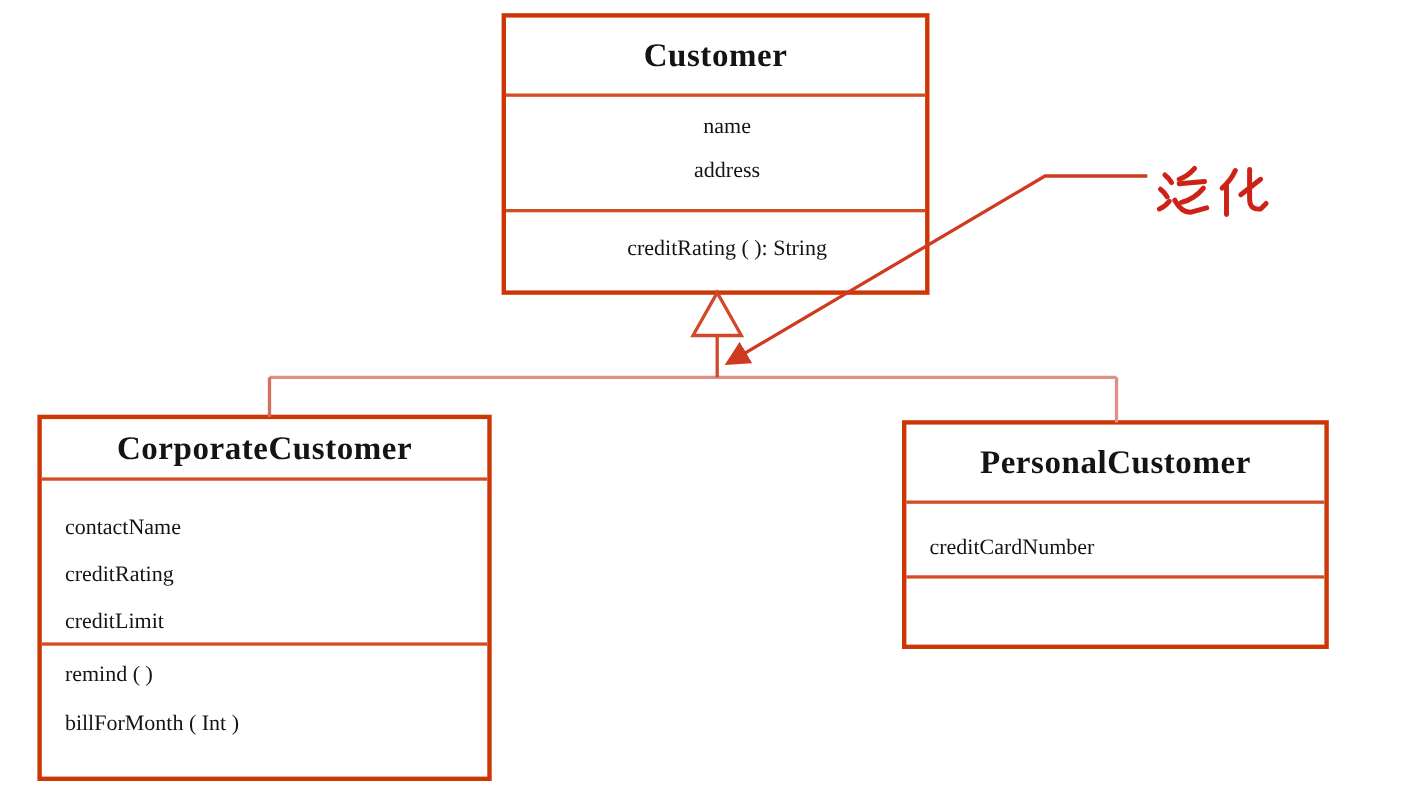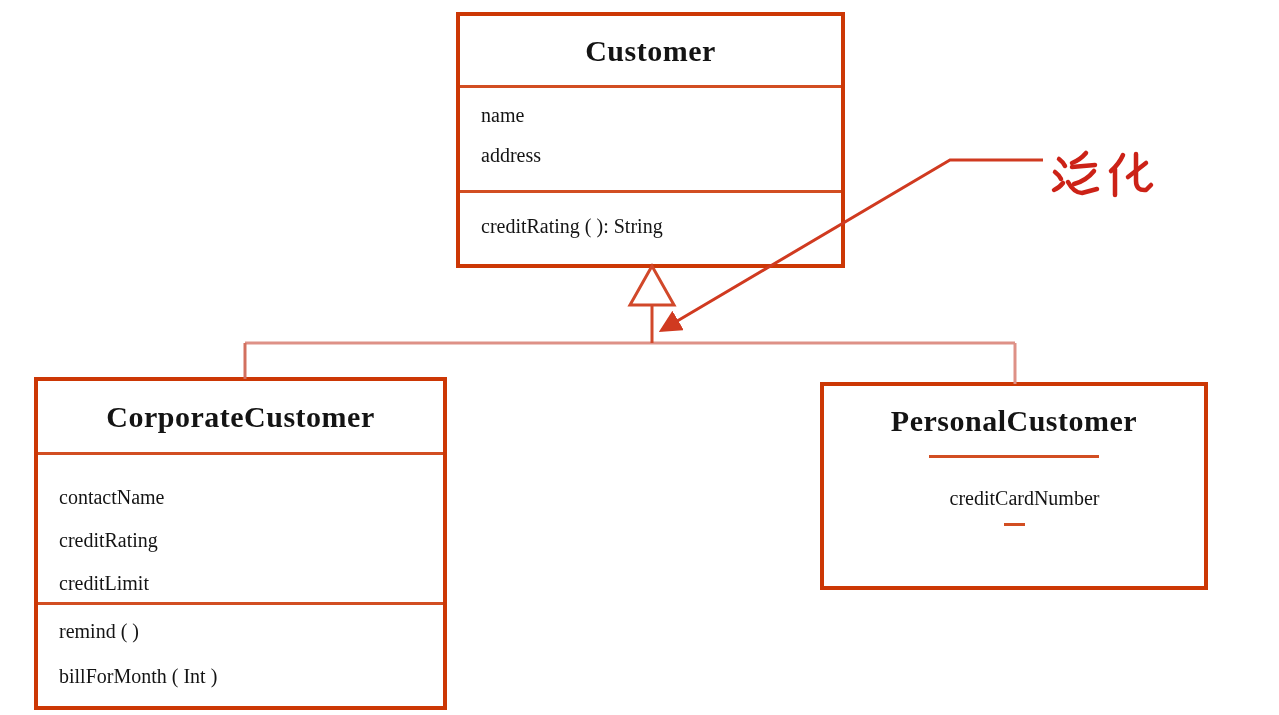--- a/index.html
+++ b/index.html
@@ -37,21 +37,21 @@
     padding-left: 21px;
     font-size: 20px;
   }
   .compartment.ops { flex: 1 1 auto; }
   .member { white-space: pre; }
 
   
   .customer       .title { height: 69px; }
   .customer       .attrs { height: 105px; padding-top: 7px;  line-height: 40px; }
   .customer       .ops   { padding-top: 13px; line-height: 40px; }
-  .corporate      .title { height: 71px; }
+  .corporate      .title { height: 53px; }
   .corporate      .attrs { height: 150px; padding-top: 21px;  line-height: 43px; }
   .corporate      .ops   { padding-top: 4px;  line-height: 45px; }
   .personal       .title { height: 69px; }
   .personal       .attrs { height: 68px;  padding-top: 18px;  line-height: 44px; }
   .personal       .ops   { padding-top: 4px;  line-height: 44px; }
 
   
   .connector-layer {
     position: absolute;
     left: 0; top: 0;
@@ -65,21 +65,21 @@
   .leader-line   { stroke: var(--leader);    stroke-width: 3; fill: none; }
   .leader-head   { fill: var(--leader); }
   .hanzi-stroke  { stroke: var(--annotation); stroke-width: 4.5; fill: none;
                    stroke-linecap: round; stroke-linejoin: round; }
 </style>
 </head>
 <body>
 
 <div class="stage">
 
-  <div class="uml-class customer" style="left:456px; top:12px; width:389px; height:256px;">
+  <div class="uml-class customer" style="left:456px; top:12px; width:389px; height:256px;text-align:center;">
     <div class="compartment title">Customer</div>
     <div class="compartment attrs">
       <div class="member">name</div>
       <div class="member">address</div>
     </div>
     <div class="compartment ops">
       <div class="member">creditRating ( ): String</div>
     </div>
   </div>
 
@@ -89,21 +89,21 @@
       <div class="member">contactName</div>
       <div class="member">creditRating</div>
       <div class="member">creditLimit</div>
     </div>
     <div class="compartment ops">
       <div class="member">remind ( )</div>
       <div class="member">billForMonth ( Int )</div>
     </div>
   </div>
 
-  <div class="uml-class personal" style="left:820px; top:382px; width:388px; height:208px;align-items:center;">
+  <div class="uml-class personal" style="left:820px; top:382px; width:388px; height:208px;">
     <div class="compartment title">PersonalCustomer</div>
     <div class="compartment attrs">
       <div class="member">creditCardNumber</div>
     </div>
     <div class="compartment ops"></div>
   </div>
 
   <svg class="connector-layer" width="1279" height="715" viewBox="0 0 1279 715">
     <defs>
       <marker id="leaderArrow" viewBox="0 0 12 12" refX="10" refY="6" markerWidth="7.5" markerHeight="7.5" orient="auto">

